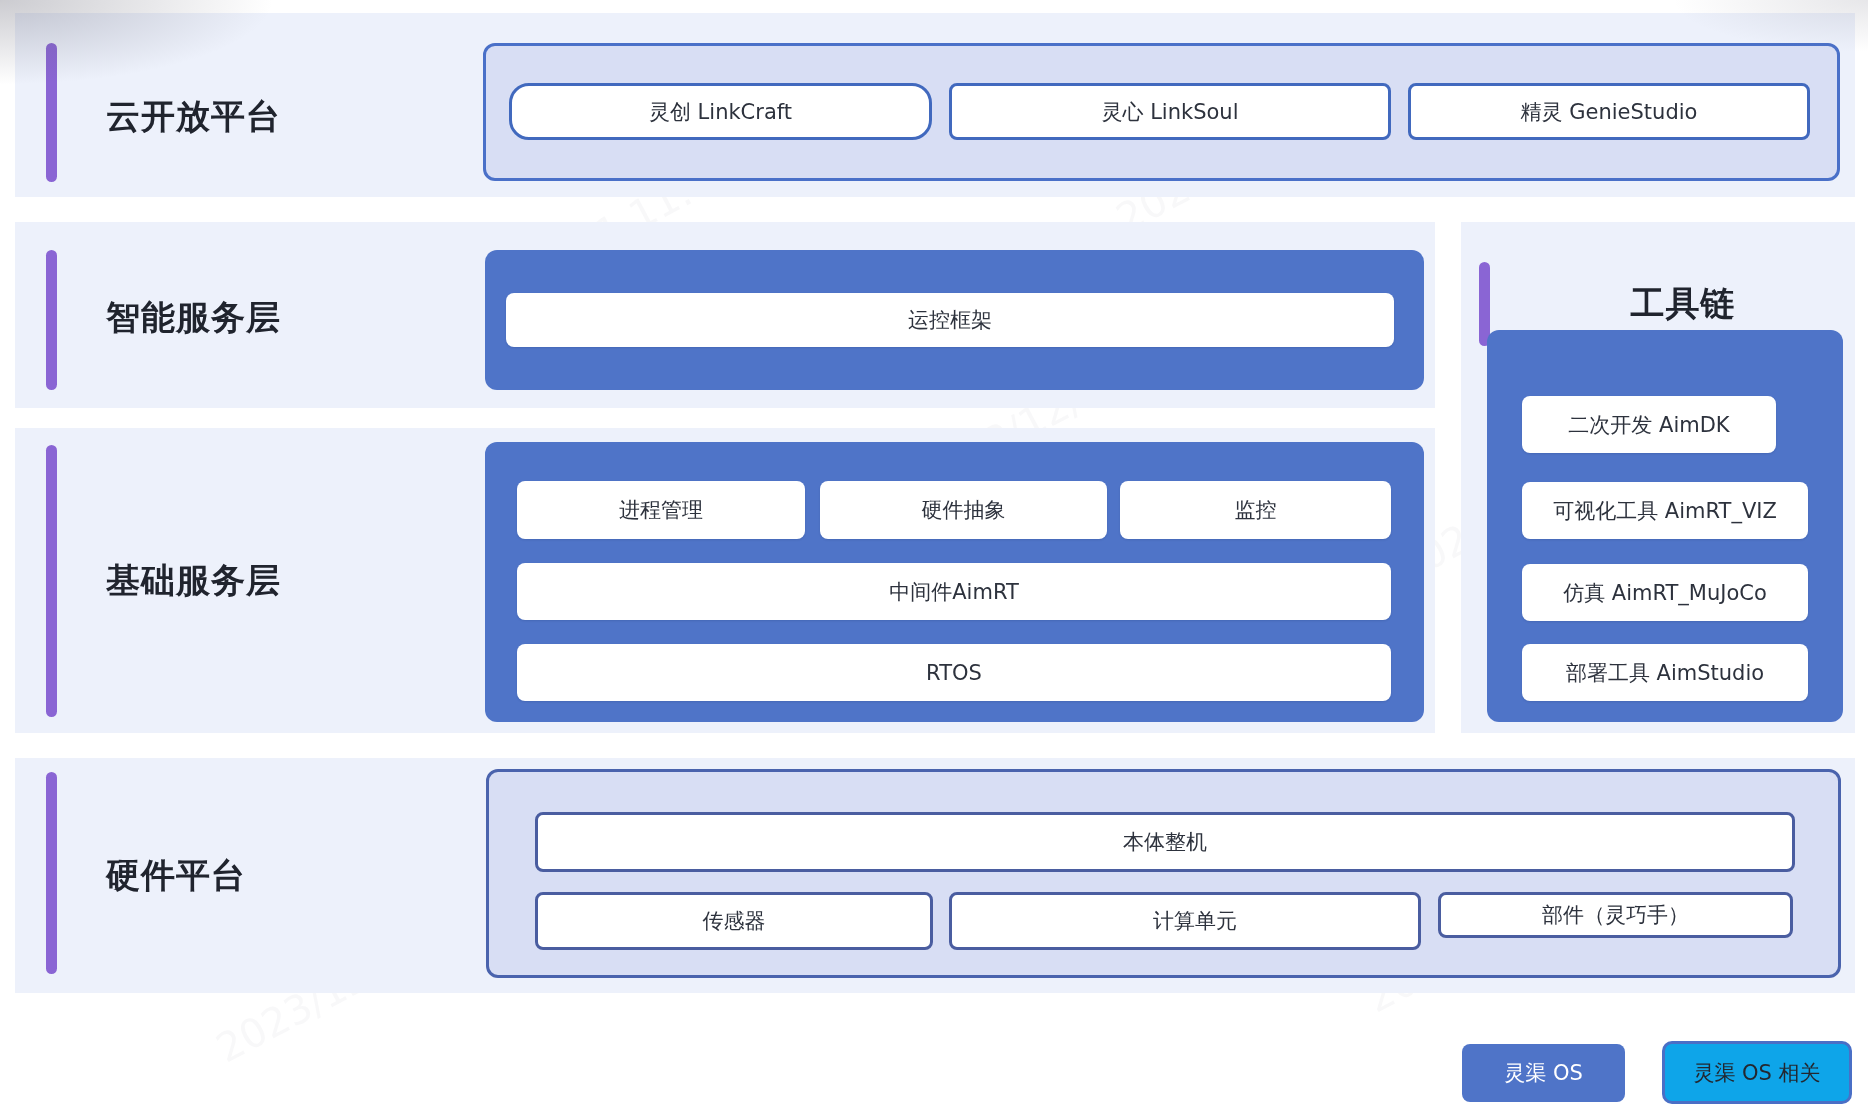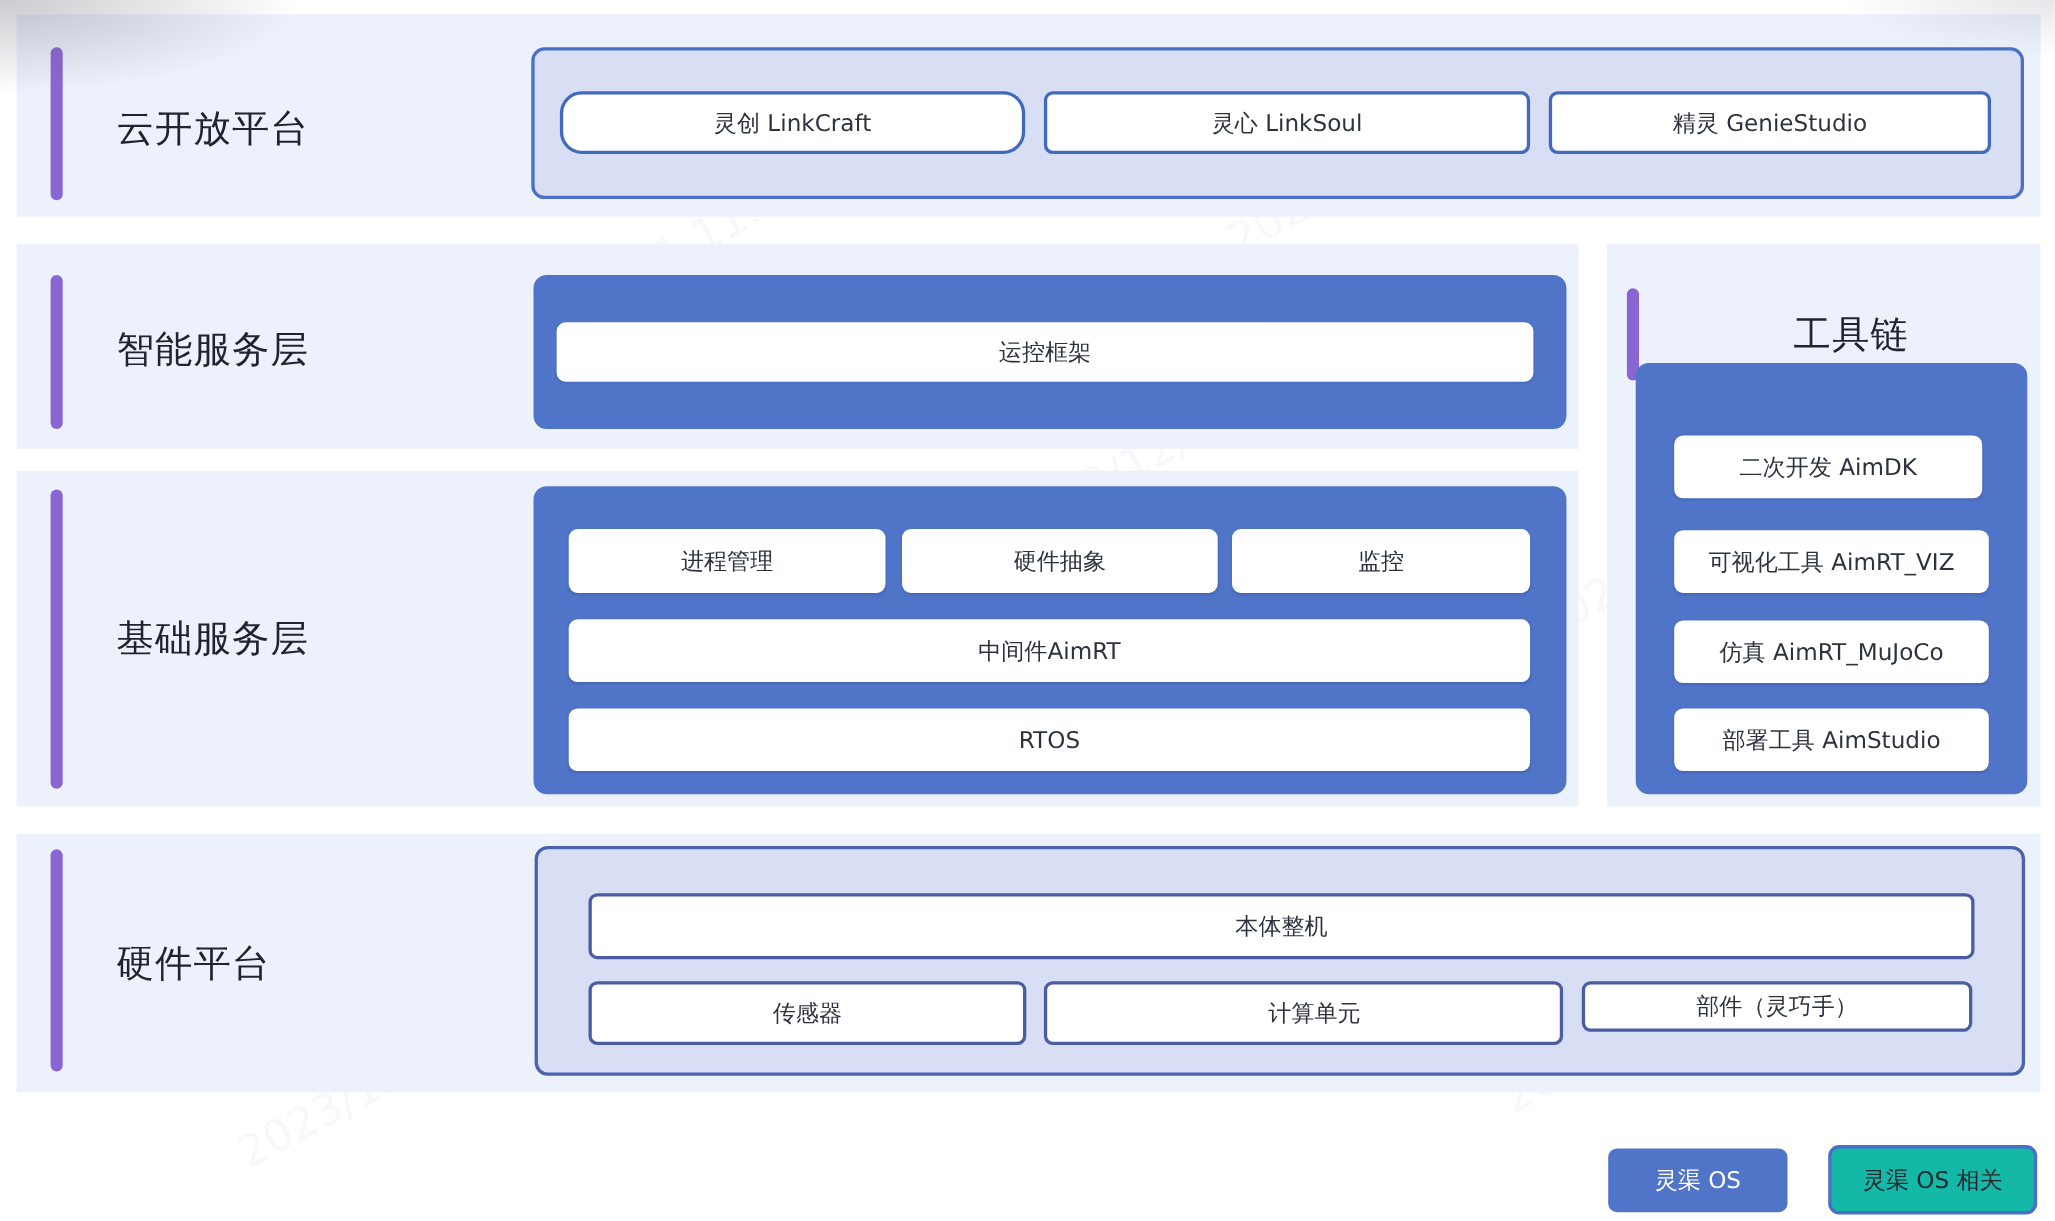--- a/index.html
+++ b/index.html
@@ -7,40 +7,40 @@
     position:relative;width:1868px;height:1110px;overflow:hidden;
     font-family:"DejaVu Sans","Liberation Sans",sans-serif;
     -webkit-font-smoothing:antialiased;
   }
   *{box-sizing:border-box;}
 
   .panel{position:absolute;background:#edf1fb;}
   .vbar{position:absolute;width:11px;border-radius:6px;background:#8a65d4;}
   .sec-label{
     position:absolute;display:flex;align-items:center;
-    font-size:34px;font-weight:400;color:#20242e;letter-spacing:1px;
+    font-size:34px;font-weight:700;color:#20242e;letter-spacing:1px;
   }
   .bluebox{position:absolute;background:#4f74c8;border-radius:12px;}
   .lavbox{position:absolute;background:#d8def4;border:3px solid #4a70c8;border-radius:12px;}
   .lavbox.navy{border-color:#4a63ad;}
   .wbox{
     position:absolute;background:#ffffff;border-radius:8px;
     display:flex;align-items:center;justify-content:center;
     font-size:21px;color:#2d323d;white-space:nowrap;
     box-shadow:0 1px 2px rgba(30,50,100,0.18);
   }
   .wbox.b-blue{border:3px solid #4169be;box-shadow:none;}
   .wbox.b-navy{border:3px solid #4a5da0;box-shadow:none;}
 
   .legend-os{
     position:absolute;background:#4f74c8;color:#ffffff;border-radius:8px;
     display:flex;align-items:center;justify-content:center;font-size:21px;white-space:nowrap;
   }
   .legend-related{
-    position:absolute;background:#14b8a6;color:#23272f;border:3px solid #4a6fc6;border-radius:10px;
+    position:absolute;background:#0ea5e9;color:#23272f;border:3px solid #4a6fc6;border-radius:10px;
     display:flex;align-items:center;justify-content:center;font-size:21px;white-space:nowrap;
   }
 
   .corner-shade{
     position:absolute;left:0;top:0;width:420px;height:150px;pointer-events:none;
     background:radial-gradient(ellipse 420px 130px at 0 0, rgba(95,95,110,0.32), rgba(255,255,255,0) 65%);
   }
   .corner-shade.right{
     left:auto;right:0;width:300px;height:90px;
     background:radial-gradient(ellipse 300px 80px at 100% 0, rgba(120,120,135,0.18), rgba(255,255,255,0) 65%);
@@ -76,21 +76,21 @@
 <div class="sec-label" style="left:106px;top:298px;height:40px;">智能服务层</div>
 
 <div class="bluebox" style="left:485px;top:250px;width:939px;height:140px;"></div>
 <div class="wbox" style="left:506px;top:293px;width:888px;height:54px;">运控框架</div>
 
 <div class="panel" style="left:1461px;top:222px;width:394px;height:511px;"></div>
 <div class="vbar" style="left:1479px;top:262px;height:84px;"></div>
 <div class="sec-label" style="left:1461px;top:284px;height:40px;width:394px;justify-content:center;padding-left:50px;">工具链</div>
 
 <div class="bluebox" style="left:1487px;top:330px;width:356px;height:392px;"></div>
-<div class="wbox" style="left:1522px;top:396px;width:280px;height:57px;">二次开发 AimDK</div>
+<div class="wbox" style="left:1522px;top:396px;width:254px;height:57px;">二次开发 AimDK</div>
 <div class="wbox" style="left:1522px;top:482px;width:286px;height:57px;">可视化工具 AimRT_VIZ</div>
 <div class="wbox" style="left:1522px;top:564px;width:286px;height:57px;">仿真 AimRT_MuJoCo</div>
 <div class="wbox" style="left:1522px;top:644px;width:286px;height:57px;">部署工具 AimStudio</div>
 
 <div class="panel" style="left:15px;top:428px;width:1420px;height:305px;"></div>
 <div class="vbar" style="left:46px;top:445px;height:272px;"></div>
 <div class="sec-label" style="left:106px;top:561px;height:40px;">基础服务层</div>
 
 <div class="bluebox" style="left:485px;top:442px;width:939px;height:280px;"></div>
 <div class="wbox" style="left:517px;top:481px;width:288px;height:58px;">进程管理</div>

